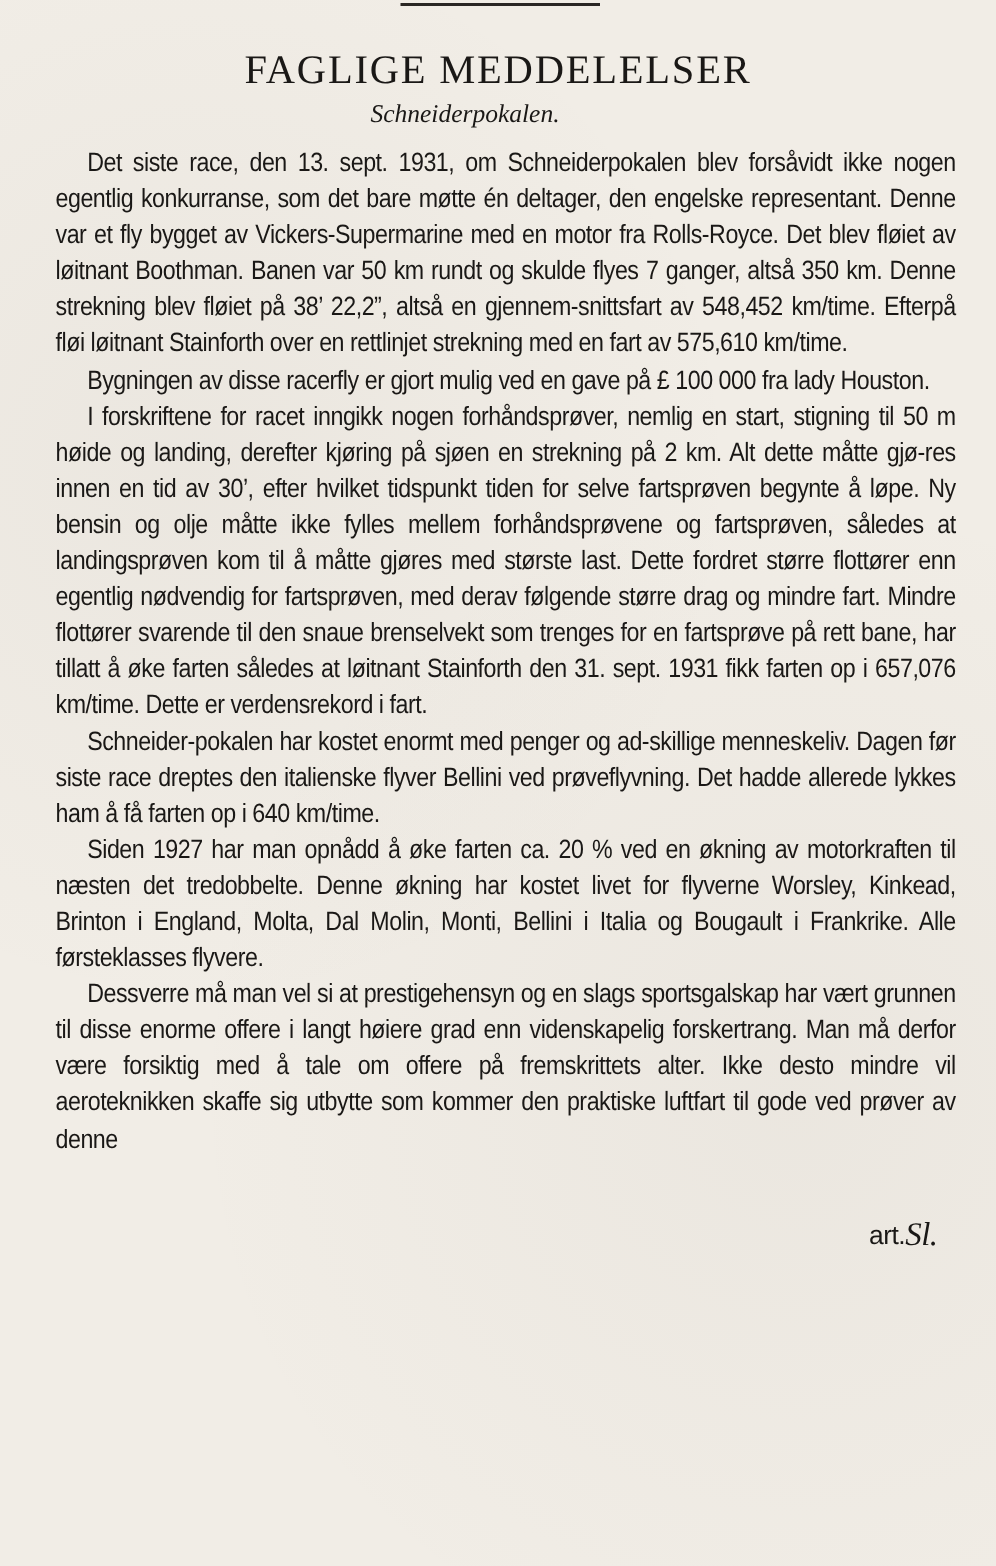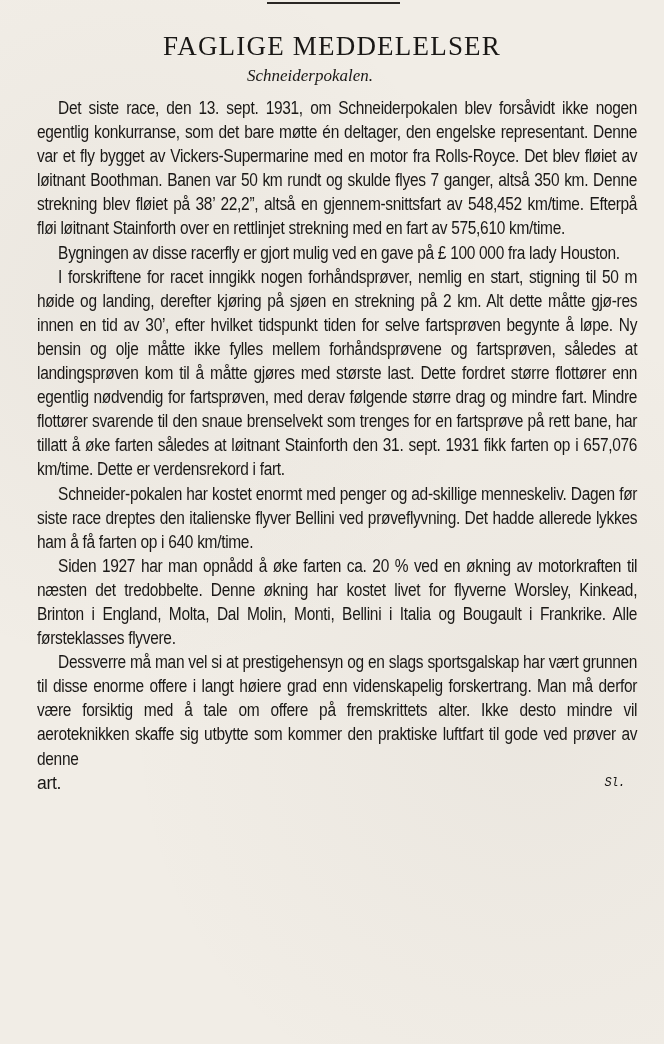--- a/index.html
+++ b/index.html
@@ -69,30 +69,31 @@
       margin: 0;
       text-indent: 24px;
       text-align: justify;
       text-align-last: left;
       transform: scaleX(0.88);
       transform-origin: left top;
       width: 682px;
     }
     .signature-line {
       display: flex;
-      justify-content: space-between;
+      justify-content: flex-end;
       transform: none;
       width: 588px;
       text-indent: 0;
       font-size: 17.6px;
+      margin-top: 40px;
     }
     .sig {
       font-style: italic;
-      font-family: Liberation Mono, monospace;
-      font-size: 12px;
+      font-family: Liberation Serif, serif;
+      font-size: 22px;
     }
   </style>
 </head>
 <body>
 
 <div class="page">
   <div class="top-rule"></div>
 
   <h1 class="title">FAGLIGE MEDDELELSER</h1>
   <div class="subtitle">Schneiderpokalen.</div>

